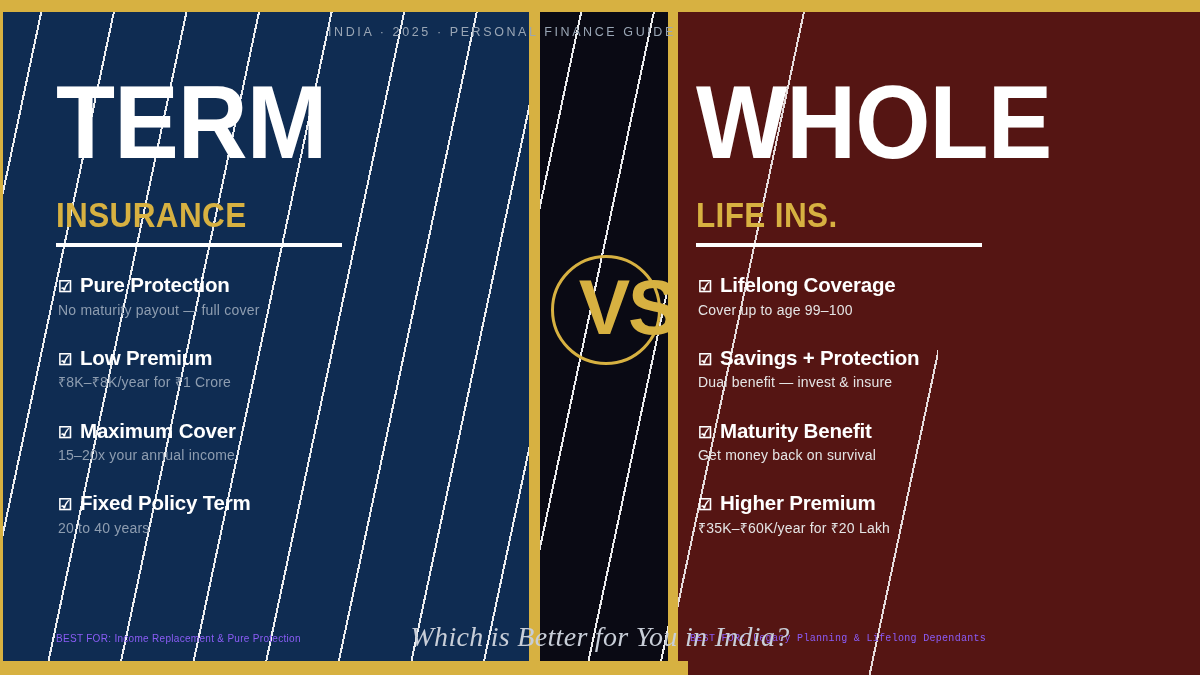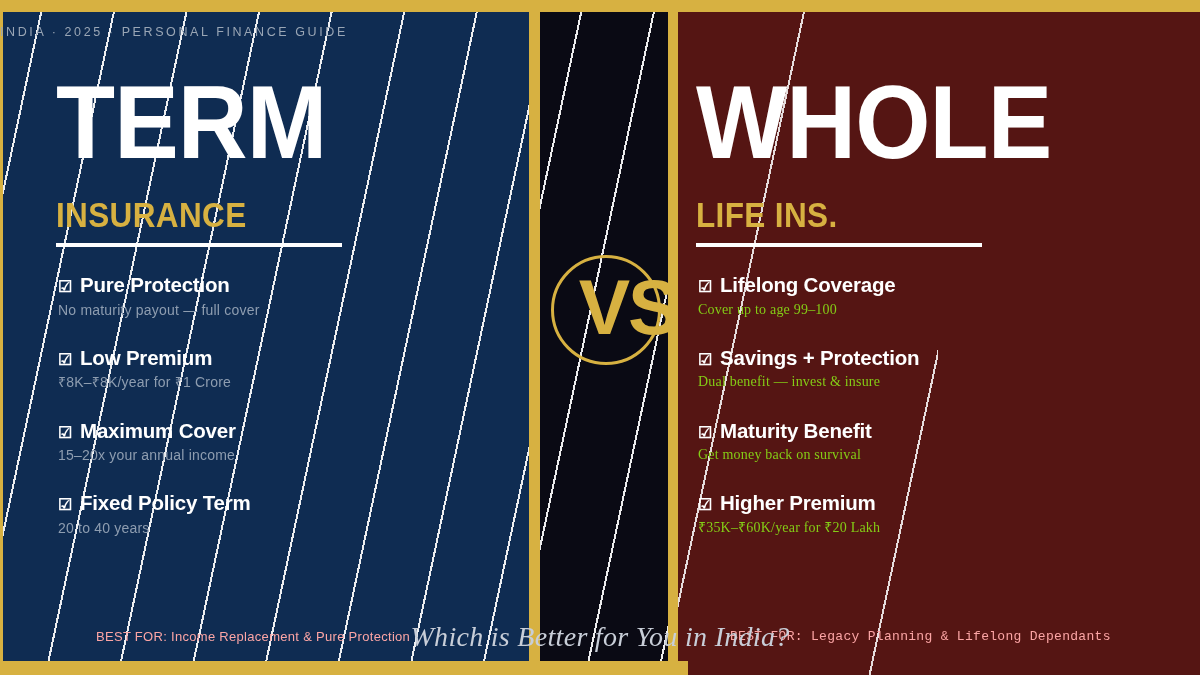--- a/index.html
+++ b/index.html
@@ -58,21 +58,21 @@
   #bar-top-right  { left: 678px; top: 0;  width: 522px; height: 12px; }
   #bar-bottom     { left: 0;     bottom: 0; width: 688px; height: 14px; }
   #bar-div-left   { left: 529px; top: 0;  width: 11px; height: 675px; }
   #bar-div-right  { left: 668px; top: 0;  width: 10px; height: 675px; }
   #bar-left-edge  { left: 0;     top: 0;  width: 3px;  height: 675px; }
 
   
   #kicker {
     position: absolute;
     top: 25px; left: 0; width: 1004px;
-    text-align: left;
+    text-align: center;
     z-index: 7;
     font-size: 12.5px;
     letter-spacing: 2.6px;
     color: #9aa6b5;
     font-family: "Liberation Sans", sans-serif;
   }
 
   
   .col {
     position: absolute;
@@ -147,32 +147,31 @@
     width: 13px;
     color: #ffffff;
   }
   .feature-sub {
     margin: 3px 0 0 0;
     font-size: 14px;
     line-height: 1.3;
     letter-spacing: 0.2px;
   }
   #col-left  .feature-sub { color: #8e9db0; }
-  #col-right .feature-sub { color: #84cc16; font-family: Liberation Serif, serif; }
+  #col-right .feature-sub { color: #e5e5e5; }
 
   
   .bestfor {
     position: absolute;
     bottom: 31px;
-    font-size: 13px;
+    font-size: 10px;
     letter-spacing: 0.3px;
-    color: #fca5a5;
+    color: #8b5cf6;
     white-space: nowrap;
     z-index: 7;
-    margin-left: 40px;
   }
   #bestfor-left  { left: 56px;  }
   #bestfor-right { left: 690px; font-family: Liberation Mono, monospace; }
 
   #tagline {
     position: absolute;
     bottom: 22px;
     left: 0;
     width: 1200px;
     text-align: center;

